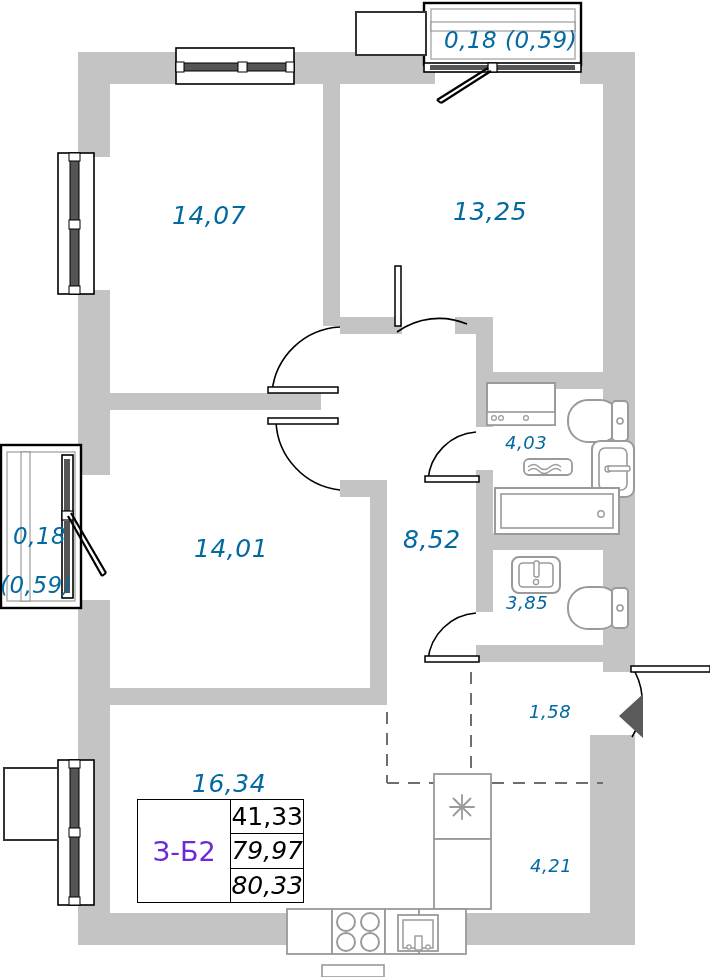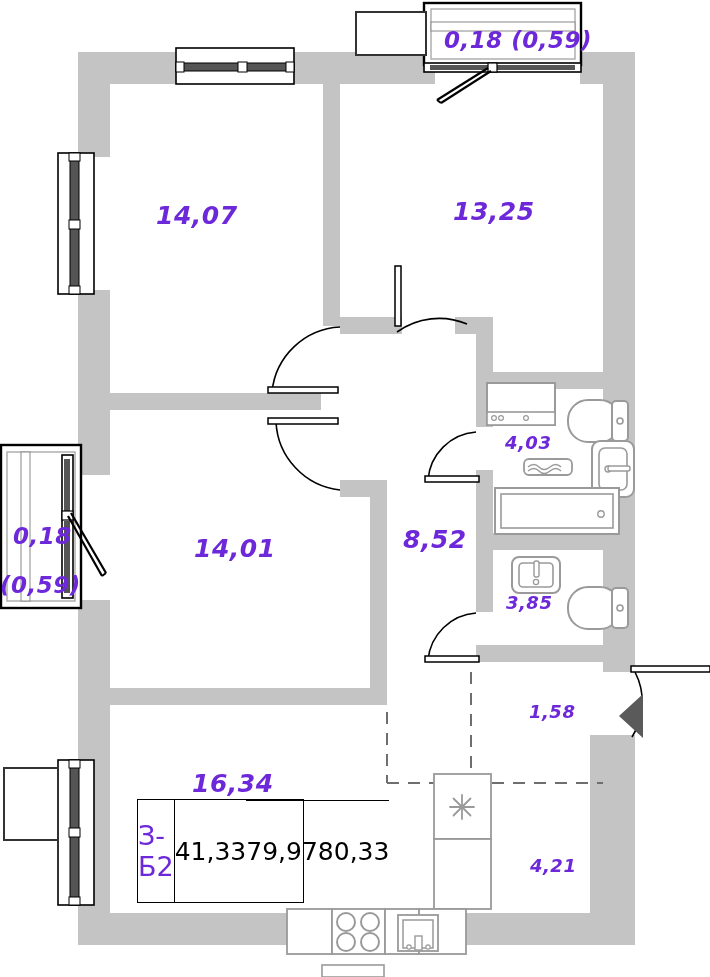--- a/index.html
+++ b/index.html
@@ -4,49 +4,49 @@
 <style>
   html,body{margin:0;padding:0;background:#ffffff;}
   body{width:710px;height:977px;overflow:hidden;
        font-family:"DejaVu Sans","Liberation Sans",sans-serif;}
   #plan{position:relative;width:710px;height:977px;background:#fff;}
   svg{display:block;}
   .lbl{
     position:absolute;
     font-family:"DejaVu Sans","Liberation Sans",sans-serif;
     font-style:italic;
-    font-weight:700;
-    color:#6d28d9;
+    font-weight:400;
+    color:#0369a1;
     white-space:nowrap;
     letter-spacing:0.5px;
   }
   .area{font-size:25px;}
   .area-small{font-size:18px;}
   .bal{font-size:23px;line-height:26px;}
   .tbl{
     position:absolute;
     border:1.6px solid #000;
     box-sizing:border-box;
     display:flex;
     background:#fff;
   }
   .tbl-left{
     width:96px;
     display:flex;align-items:center;justify-content:center;
     border-right:1.6px solid #000;
     font-family:"DejaVu Sans","Liberation Sans",sans-serif;
     font-size:27px;font-weight:400;color:#6d28d9;
   }
-  .tbl-right{flex:1;display:flex;flex-direction:row;}
+  .tbl-right{flex:1;display:flex;flex-direction:column;}
   .tbl-cell{
     flex:1;display:flex;align-items:center;justify-content:center;
     font-family:"DejaVu Sans","Liberation Sans",sans-serif;
     font-size:25px;color:#000;
   }
-  .tbl-cell + .tbl-cell{border-top:1.6px solid #000;}
+  .tbl-cell + .tbl-cell{border-top:1.6px solid #000;font-style:italic;}
 </style>
 </head>
 <body>
 
 <div id="plan">
 
   <svg width="710" height="977" viewBox="0 0 710 977">
 
     <defs>
       <g id="toiletG">
@@ -261,21 +261,21 @@
       <rect x="403" y="920" width="30" height="28" fill="#fff" stroke="#9a9a9a" stroke-width="1.5"></rect>
       <rect x="415" y="936" width="7" height="14" fill="#fff" stroke="#9a9a9a" stroke-width="1.4"></rect>
       <circle cx="409" cy="947" r="2.2" fill="#fff" stroke="#9a9a9a" stroke-width="1.2"></circle>
       <circle cx="428" cy="947" r="2.2" fill="#fff" stroke="#9a9a9a" stroke-width="1.2"></circle>
 
       <rect x="322" y="965" width="62" height="12" fill="#fff" stroke="#9a9a9a" stroke-width="1.6"></rect>
     </g>
 
   </svg>
 
-  <div class="lbl area" style="left:156px; top:201px;text-align:center;">14,07</div>
+  <div class="lbl area" style="left:172px; top:201px;text-align:center;">14,07</div>
 
   <div class="lbl area" style="left:453px; top:197px;">13,25</div>
 
   <div class="lbl area" style="left:194px; top:534px;">14,01</div>
 
   <div class="lbl area" style="left:192px; top:769px;">16,34</div>
 
   <div class="lbl area" style="left:403px; top:525px;">8,52</div>
 
   <div class="lbl area-small" style="left:505px; top:432px;">4,03</div>

